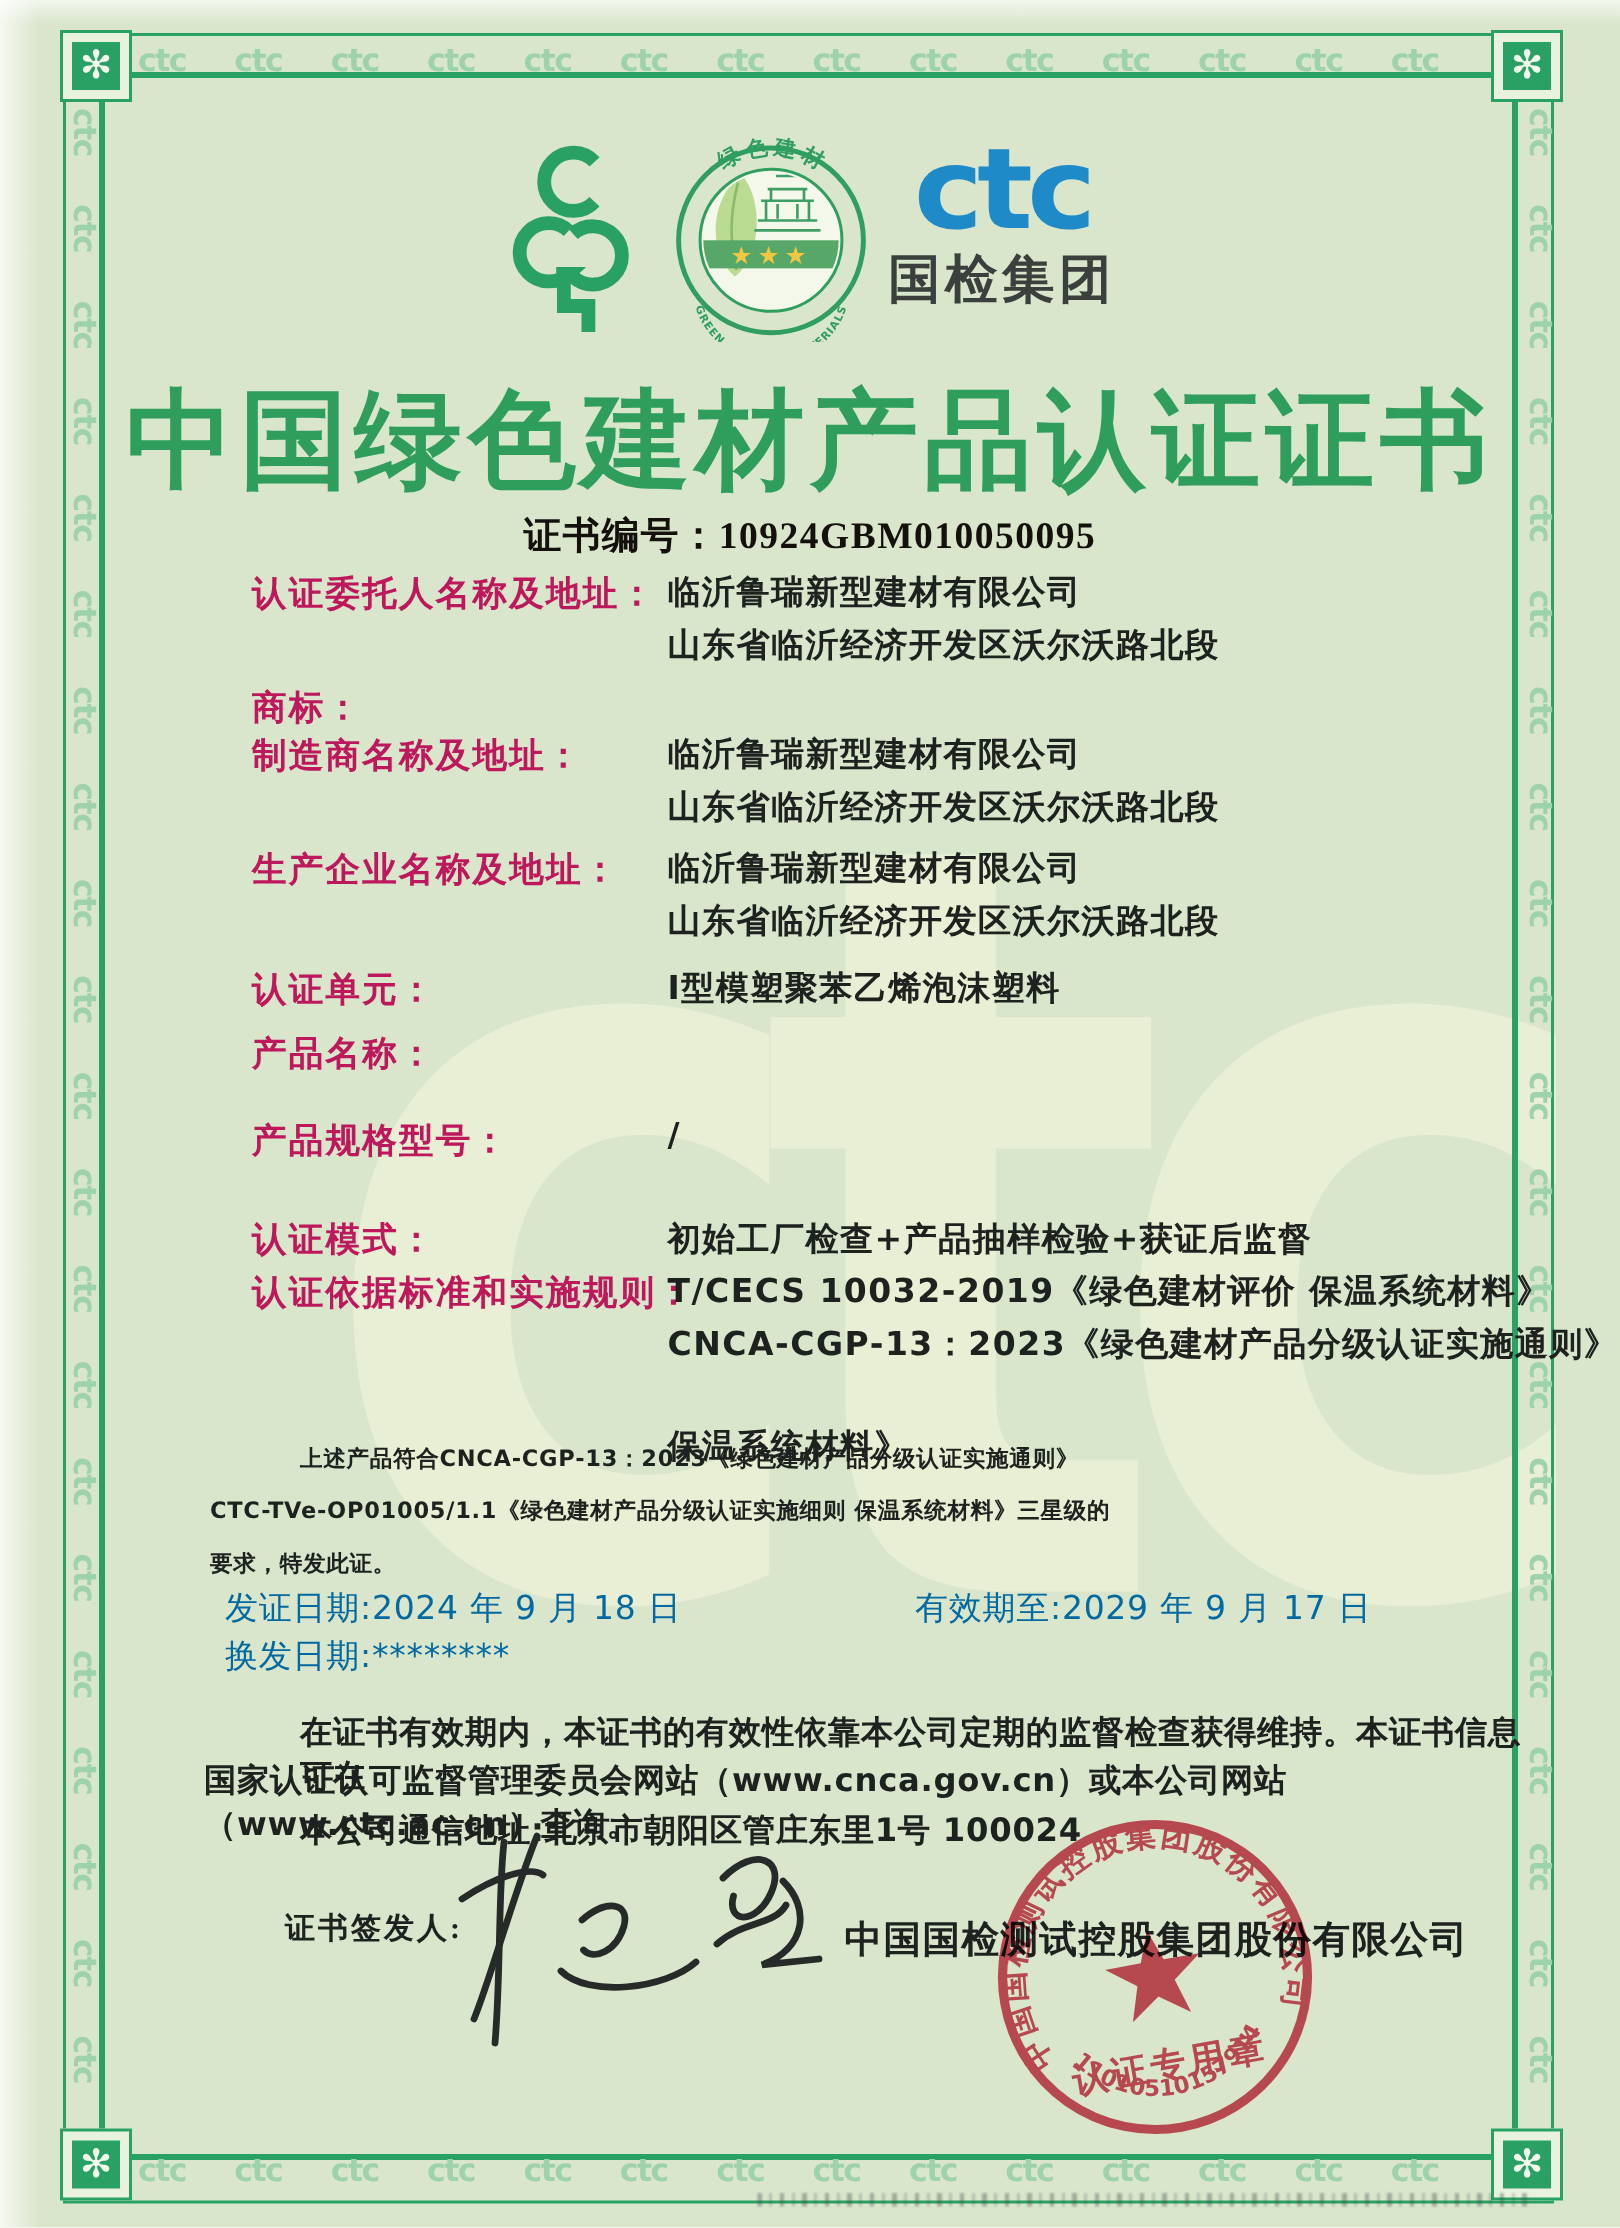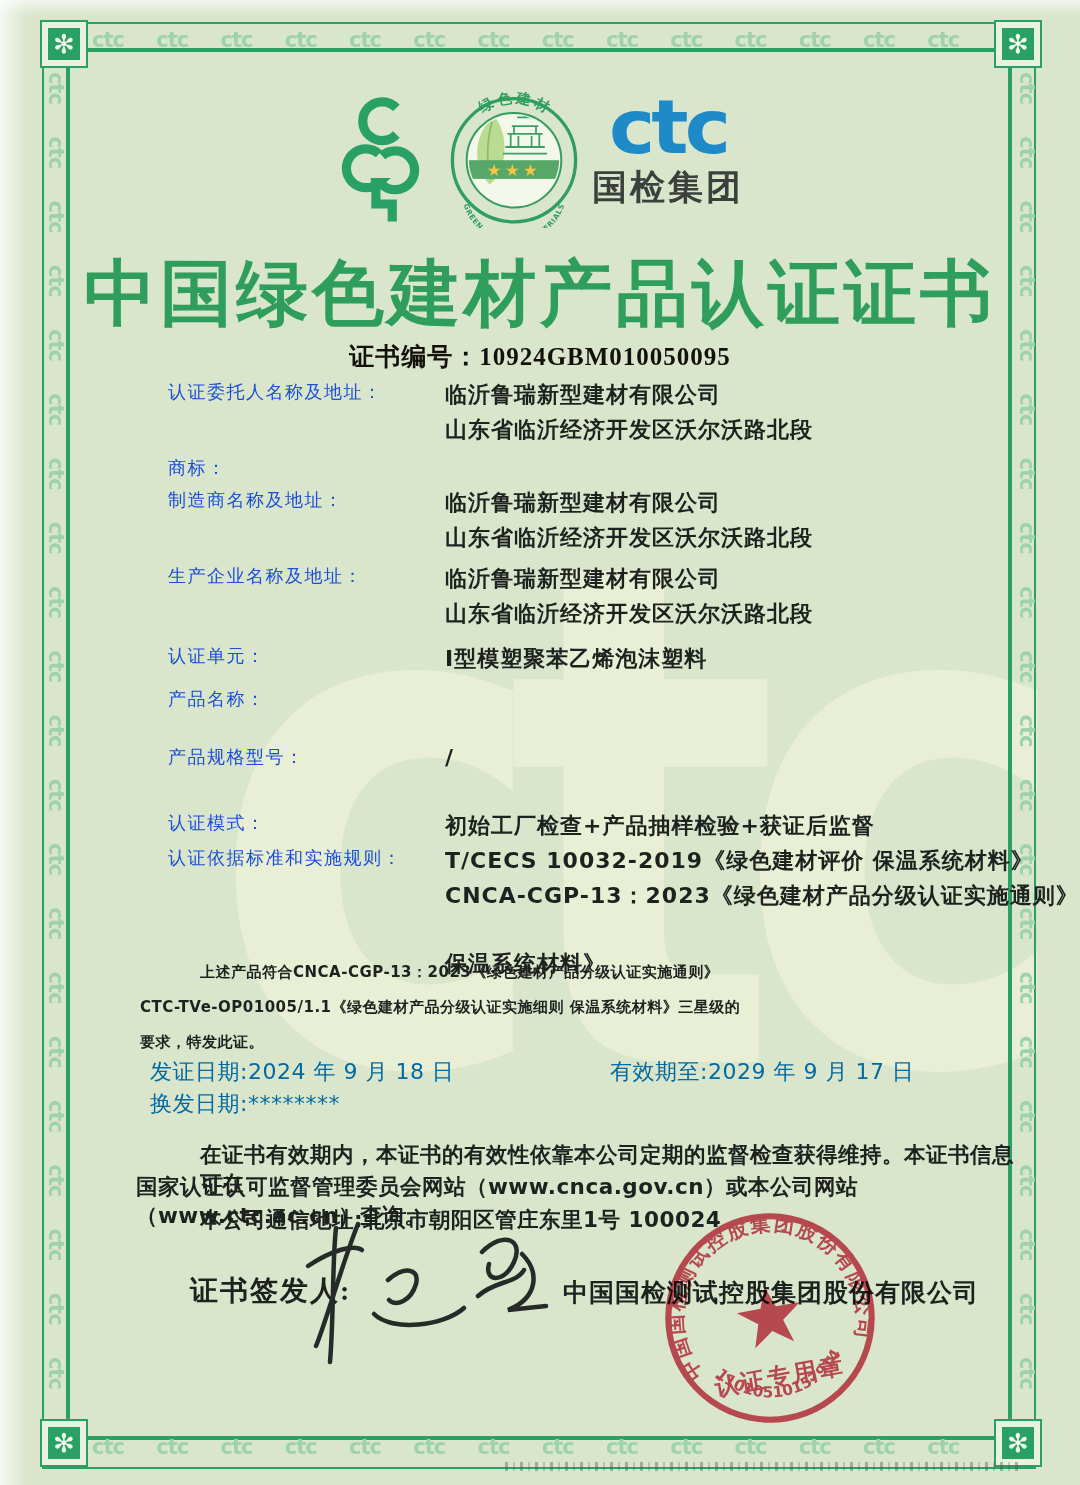--- a/index.html
+++ b/index.html
@@ -43,32 +43,32 @@
   .ctc-word{font-family:"DejaVu Sans", sans-serif;font-weight:900;font-size:78px;line-height:78px;
     color:#1e8bc8;letter-spacing:-4px;display:inline-block;transform:scaleY(.96);}
   .ctc-sub{font-family:"Liberation Sans", sans-serif;font-weight:900;font-size:35px;line-height:38px;
     color:#3b403d;letter-spacing:3px;margin-top:2px;}
   .title{position:absolute;left:0;top:246px;width:1080px;text-align:center;z-index:3;
     font-weight:900;font-size:72px;letter-spacing:4px;color:#2f9e5d;}
   .cert-no{position:absolute;left:0;top:340px;width:1080px;text-align:center;z-index:3;
     font-weight:700;font-size:25px;letter-spacing:1px;color:#14100c;}
 
   
-  .lbl{position:absolute;left:168px;font-weight:400;font-size:18px;letter-spacing:1.5px;z-index:3;color:#1d4ed8;}
+  .lbl{position:absolute;left:168px;font-weight:700;font-size:23px;letter-spacing:1.5px;z-index:3;color:#be185d;}
   .val{position:absolute;left:445px;font-weight:700;font-size:23px;letter-spacing:1px;z-index:3;color:#1d221f;
     font-family:"DejaVu Sans","Liberation Serif",serif;font-size:22px;}
   .para{position:absolute;z-index:3;font-weight:700;color:#1d221f;
     font-family:"DejaVu Sans","Liberation Serif",serif;}
   .stmt{left:140px;width:880px;font-size:15px;letter-spacing:.5px;}
   .date-item{position:absolute;z-index:3;font-weight:400;font-size:22px;letter-spacing:.5px;
     font-family:"DejaVu Sans","Liberation Serif",serif;color:#0369a1;}
   .foot{font-size:21.5px;letter-spacing:.5px;}
 
   
-  .signer-label{position:absolute;left:190px;top:1272px;z-index:3;font-weight:700;font-size:28px;letter-spacing:2px;}
+  .signer-label{position:absolute;left:190px;top:1272px;z-index:3;font-weight:700;font-size:20px;letter-spacing:2px;}
   .signature{position:absolute;left:292px;top:1214px;z-index:4;}
   .company{position:absolute;left:563px;top:1276px;z-index:3;font-weight:700;font-size:25px;letter-spacing:1px;}
   .stamp{position:absolute;left:648px;top:1196px;z-index:5;mix-blend-mode:multiply;opacity:.93;}
 
   .bottom-print{position:absolute;left:505px;top:1462px;width:515px;height:9px;z-index:3;opacity:.55;filter:blur(.6px);
     background:repeating-linear-gradient(90deg,rgba(70,80,75,.7) 0 3px,transparent 3px 8px,rgba(70,80,75,.45) 8px 10px,transparent 10px 15px);}
 </style>
 </head>
 <body>
 

